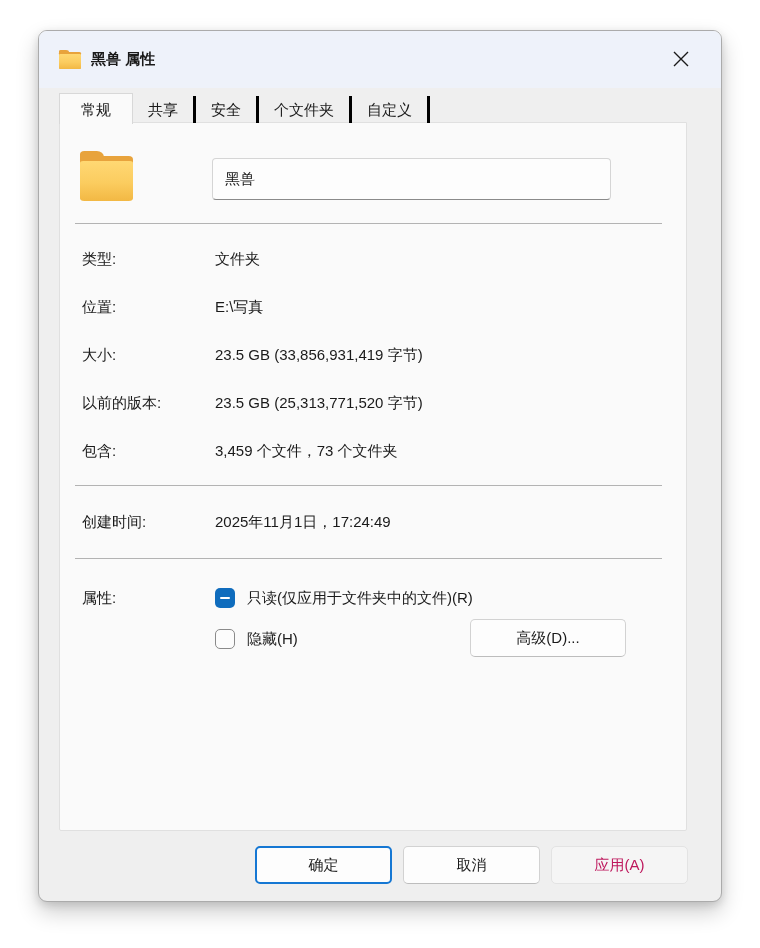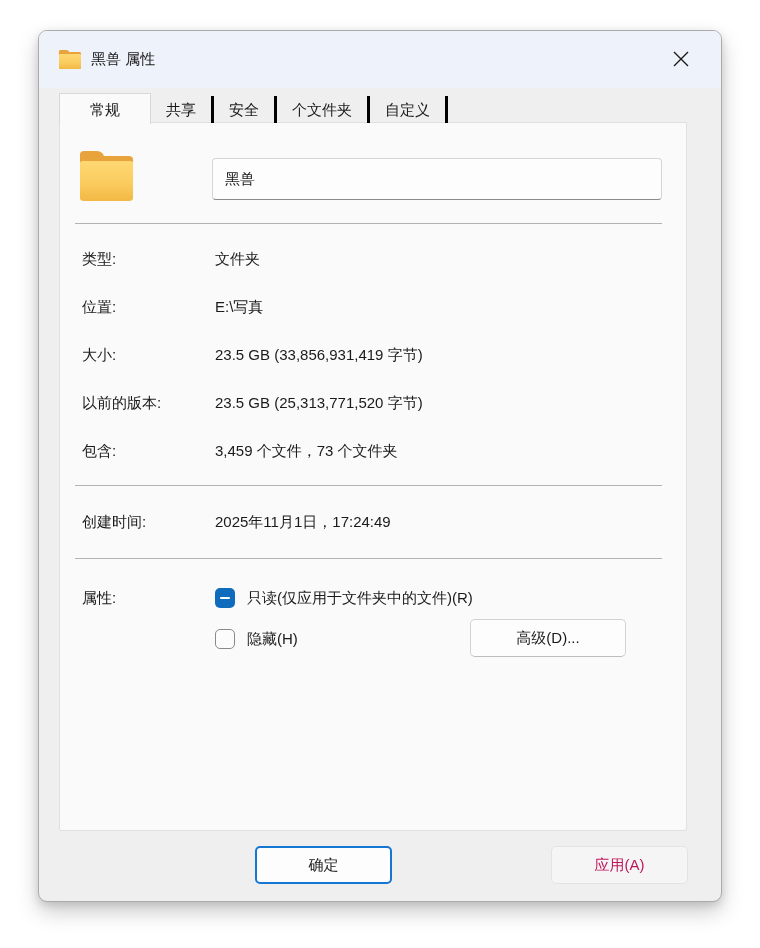--- a/index.html
+++ b/index.html
@@ -11,21 +11,21 @@
     background: #efefef; border: 1px solid #ababab; border-radius: 9px;
     box-shadow: 0 10px 22px rgba(0,0,0,.20), 0 3px 8px rgba(0,0,0,.12);
     overflow: hidden;
   }
 
   
   .titlebar {
     position: absolute; left: 0; top: 0; right: 0; height: 57px;
     background: #eef2fa; display: flex; align-items: center; padding: 0 20px;
   }
-  .titlebar .title { font-size: 15px; margin-left: 10px; }
+  .titlebar .title { font-size: 15px; margin-left: 10px; font-weight: bold; }
   .close-btn {
     position: absolute; right: 20px; top: 11px; width: 40px; height: 34px;
     background: transparent; border: none; display: flex; align-items: center;
     justify-content: center; cursor: default;
   }
   .close-btn svg { display: block; }
 
   
   .folder { position: relative; display: inline-block; }
   .folder .back {
@@ -45,34 +45,34 @@
   .folder-lg { width: 53px; height: 50px; }
 
   
   .tabs { position: absolute; left: 20px; top: 61px; height: 31px;
     display: flex; align-items: flex-end; z-index: 3; }
   .tab {
     height: 27px; line-height: 27px; padding: 0 15px; font-size: 15px;
     border-right: 3px solid #000000; white-space: nowrap;
   }
   .tab.active {
-    height: 31px; line-height: 31px; padding: 0 30px;
+    height: 31px; line-height: 31px; padding: 0 21px;
     background: #fafafa; border: 1px solid #d8d8d8; border-bottom: none;
     margin-bottom: -1px; position: relative; z-index: 4;
   }
 
   
   .panel {
     position: absolute; left: 20px; top: 91px; width: 628px; height: 709px;
     background: #fafafa; border: 1px solid #e0e0e0; border-radius: 0 0 2px 2px;
   }
   .sep { position: absolute; left: 15px; width: 587px; height: 1px; background: #b3b3b3; }
 
   .name-input {
-    position: absolute; left: 152px; top: 35px; width: 450px; height: 42px;
+    position: absolute; left: 152px; top: 35px; width: 399px; height: 42px;
     background: #fdfdfd; border: 1px solid #d5d5d5; border-bottom: 1px solid #8a8a8a;
     border-radius: 4px; font-size: 15px; padding: 0 12px; color: #1a1a1a;
     font-family: "Liberation Sans", "DejaVu Sans", sans-serif;
   }
   .big-icon { position: absolute; left: 20px; top: 28px; }
 
   .row { position: absolute; height: 22px; line-height: 22px; font-size: 15px; }
   .row .lbl { position: absolute; left: 22px; white-space: nowrap; }
   .row .val { position: absolute; left: 155px; white-space: nowrap; }
 
@@ -179,15 +179,16 @@
 
     <div class="chk-row" style="top:505px">
       <span class="chk unchecked"></span>
       <span class="chk-label">隐藏(H)</span>
     </div>
 
     <button class="btn btn-advanced">高级(D)...</button>
   </div>
 
   <button class="btn btn-ok">确定</button>
+  <button class="btn btn-cancel">取消</button>
   <button class="btn btn-apply" disabled="">应用(A)</button>
 
 </div>
 
 </body></html>

